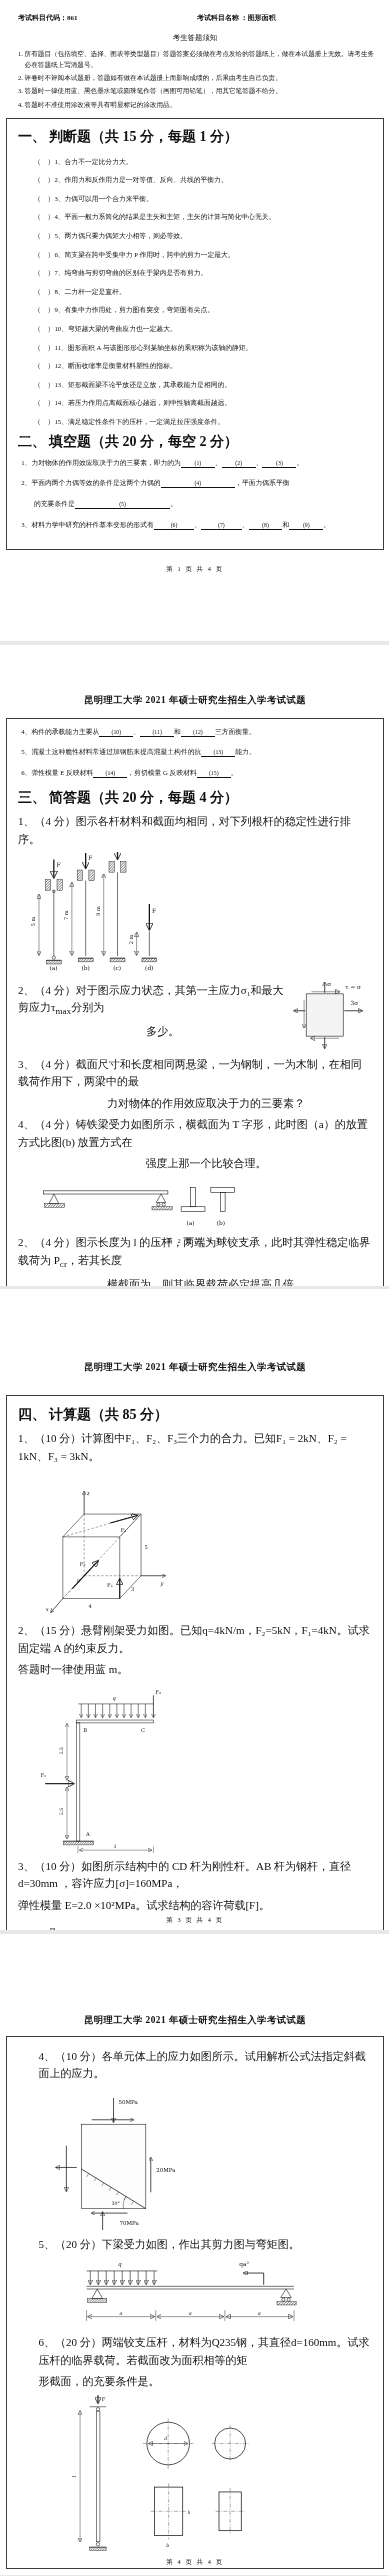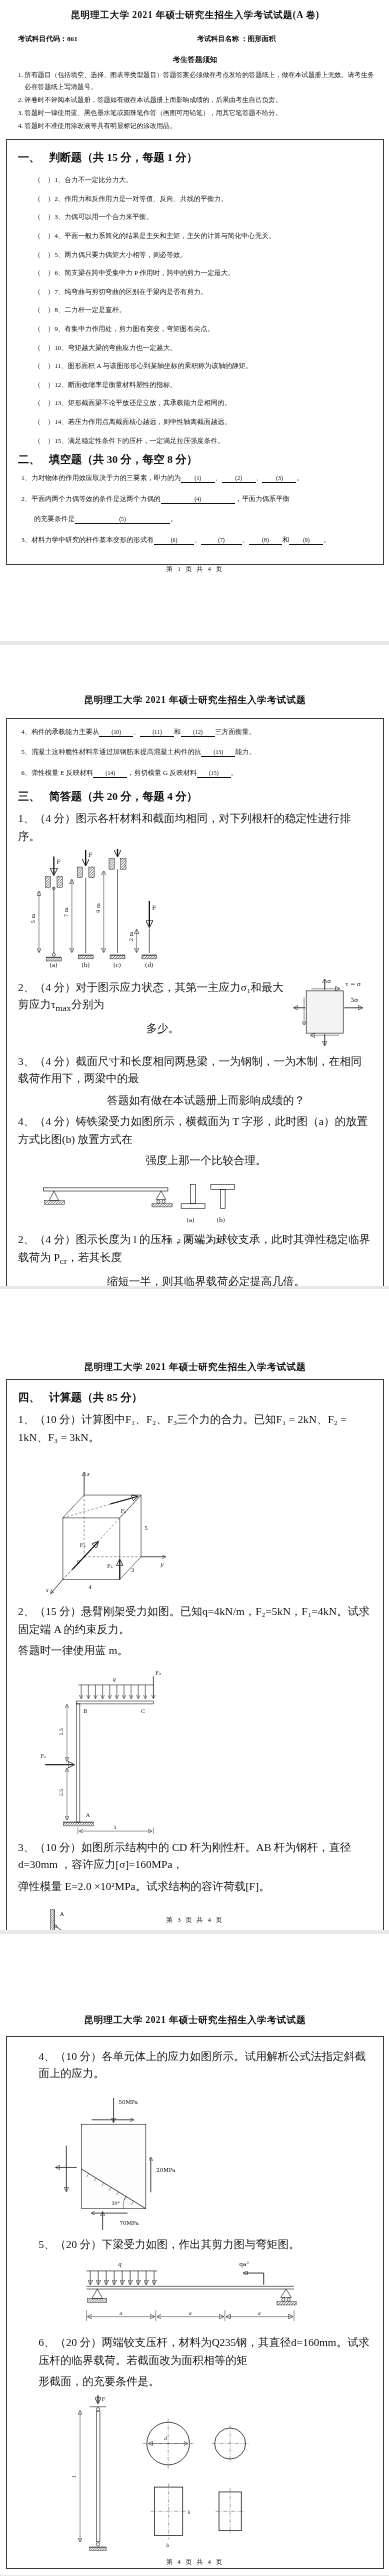--- a/index.html
+++ b/index.html
@@ -5,28 +5,28 @@
   html,body{margin:0;padding:0;background:#e8e8e8;}
   body{width:390px;font-family:"Liberation Serif","DejaVu Serif",serif;color:#111;}
   .page{width:390px;height:641px;background:#fff;position:relative;overflow:hidden;box-sizing:border-box;margin:0 0 3.7px 0;}
   .doc-title{text-align:center;font-weight:bold;font-size:9.3px;letter-spacing:0.5px;margin:0;}
   .p1 .doc-title{padding-top:8.5px;}
   .p2 .doc-title{padding-top:49px;}
   .p3 .doc-title{padding-top:72px;}
   .p4 .doc-title{padding-top:80px;}
   .info-row{display:flex;padding:0 18px;margin-top:12.8px;font-size:7px;font-weight:bold;}
   .info-row .code{width:179px;}
-  .notice-title{text-align:center;font-weight:bold;font-size:7.4px;margin-top:10.6px;}
+  .notice-title{text-align:center;font-weight:normal;font-size:7.4px;margin-top:10.6px;}
   ol.notices{margin:4.3px 14px 0 14px;padding-left:10.6px;font-size:6.6px;}
   ol.notices li{line-height:1.75;margin-bottom:1.6px;}
   .qbox{border:0.9px solid #3c3c3c;margin:7.4px 6.4px 0 6.4px;padding:7.4px 10.6px 8.5px 10.6px;}
   .p2 .qbox{margin-top:11.7px;}
-  .p3 .qbox{margin-top:5px;}
+  .p3 .qbox{margin-top:21px;}
   .p4 .qbox{margin-top:8.5px;padding-left:31px;}
-  .sec-head{font-size:11px;font-weight:bold;margin:2.1px 0 6.4px 0;}
+  .sec-head{font-size:14px;font-weight:bold;margin:2.1px 0 6.4px 0;}
   .sec-no{display:inline-block;width:31px;}
   .j-item{font-size:6.8px;margin-left:16px;padding:4.3px 0;}
   .f-item{font-size:6.8px;margin:0 0 10.6px 3.2px;}
   .f-cont{margin-left:16px;}
   .blank{display:inline-block;min-width:23.4px;border-bottom:0.5px solid #111;text-align:center;font-size:5.8px;padding:0 5.3px;line-height:1.2;}
   .q-text{font-size:11px;line-height:1.6;margin:3.7px 0;}
   .q-cont{margin-left:22px;text-align:center;}
   .page-footer{position:absolute;left:0;right:0;text-align:center;font-size:6.4px;letter-spacing:1.6px;}
   .p1 .page-footer{top:565px;}
   .p2 .page-footer{top:592px;}
@@ -45,21 +45,20 @@
   svg .hatchf{fill:url(#ht);stroke:#111;stroke-width:0.8;}
   svg .fillface{fill:#f4f4f4;}
   svg text{font-family:"DejaVu Serif","Liberation Serif",serif;font-size:11px;fill:#111;stroke:none;}
   svg text.small{font-size:9.5px;}
   svg text.it{font-style:italic;}
 </style>
 </head>
 <body>
 
 <div class="page p1">
-  <div class="doc-title">昆明理工大学 2021 年硕士研究生招生入学考试试题(A 卷)</div>
   <div class="info-row">
     <span class="code">考试科目代码：861</span>
     <span>考试科目名称 ：图形面积</span>
   </div>
   <div class="notice-title">考生答题须知</div>
   <ol class="notices">
     <li>所有题目（包括填空、选择、图表等类型题目）答题答案必须做在考点发给的答题纸上，做在本试题册上无效。请考生务必在答题纸上写清题号。</li>
     <li>评卷时不评阅本试题册，答题如有做在本试题册上而影响成绩的，后果由考生自己负责。</li>
     <li>答题时一律使用蓝、黑色墨水笔或圆珠笔作答（画图可用铅笔），用其它笔答题不给分。</li>
     <li>答题时不准使用涂改液等具有明显标记的涂改用品。</li>
@@ -77,21 +76,21 @@
     <div class="j-item">（　）7、纯弯曲与剪切弯曲的区别在于梁内是否有剪力。</div>
     <div class="j-item">（　）8、二力杆一定是直杆。</div>
     <div class="j-item">（　）9、有集中力作用处，剪力图有突变，弯矩图有尖点。</div>
     <div class="j-item">（　）10、弯矩越大梁的弯曲应力也一定越大。</div>
     <div class="j-item">（　）11、图形面积 A 与该图形形心到某轴坐标的乘积称为该轴的静矩。</div>
     <div class="j-item">（　）12、断面收缩率是衡量材料塑性的指标。</div>
     <div class="j-item">（　）13、矩形截面梁不论平放还是立放，其承载能力是相同的。</div>
     <div class="j-item">（　）14、若压力作用点离截面核心越远，则中性轴离截面越远。</div>
     <div class="j-item">（　）15、满足稳定性条件下的压杆，一定满足拉压强度条件。</div>
     <div class="sec-head">
-      <span class="sec-no">二、</span><span>填空题（共 30 分，每空 8 分）</span>
+      <span class="sec-no">二、</span><span>填空题（共 20 分，每空 2 分）</span>
     </div>
     <div class="f-item">
       <span>1、</span><span>力对物体的作用效应取决于力的三要素，即力的为</span><span class="blank">(1)</span><span>、</span><span class="blank">(2)</span><span>、</span><span class="blank">(3)</span><span>。</span>
     </div>
     <div class="f-item">
       <span>2、</span><span>平面内两个力偶等效的条件是这两个力偶的</span><span class="blank" style="min-width:64px">(4)</span><span>，平面力偶系平衡</span>
     </div>
     <div class="f-item f-cont">
       <span>的充要条件是</span><span class="blank" style="min-width:85px">(5)</span><span>。</span>
     </div>
@@ -190,21 +189,21 @@
         <line class="med" x1="65" y1="112" x2="65" y2="133" marker-end="url(#ah)"></line>
         <line class="thin" x1="40" y1="26" x2="93" y2="26" marker-end="url(#ah)"></line>
         <line class="thin" x1="26" y1="42" x2="26" y2="94" marker-end="url(#ah)"></line>
         <line class="thin" x1="92" y1="114" x2="39" y2="114" marker-end="url(#ah)"></line>
       </svg>
       <div class="q-text"><span>2、（4 分）对于图示应力状态，其第一主应力σ₁和最大剪应力τ</span><sub>max</sub><span>分别为</span></div>
       <div class="q-text q-cont">多少。</div>
     </div>
 
     <div class="q-text">3、（4 分）截面尺寸和长度相同两悬梁，一为钢制，一为木制，在相同载荷作用下，两梁中的最</div>
-    <div class="q-text q-cont">答题如有做在本试题册上而影响成绩的？</div>
+    <div class="q-text q-cont">力对物体的作用效应取决于力的三要素？</div>
     <div class="q-text">4、（4 分）铸铁梁受力如图所示，横截面为 T 字形，此时图（a）的放置方式比图(b) 放置方式在</div>
     <div class="q-text q-cont">强度上那一个比较合理。</div>
 
     <div class="fig-wrap">
       <svg width="213" height="53" viewBox="0 0 400 100">
         <rect x="28" y="28" width="235" height="6"></rect>
         <polygon points="48,34 39,52 57,52"></polygon>
         <rect class="hatchf" x="30" y="52" width="38" height="7"></rect>
         <polygon points="250,34 241,50 259,50"></polygon>
         <circle cx="245" cy="54" r="3"></circle>
@@ -213,21 +212,21 @@
         <rect x="306" y="22" width="9" height="36"></rect>
           <rect x="288" y="58" width="45" height="9"></rect>
         <rect x="344" y="22" width="45" height="9"></rect>
           <rect x="362" y="31" width="9" height="36"></rect>
         <text x="298" y="92">(a)</text>
         <text x="355" y="92">(b)</text>
       </svg>
     </div>
 
     <div class="q-text"><span>2、（4 分）图示长度为 l 的压杆，两端为球铰支承，此时其弹性稳定临界载荷为 P</span><sub>cr</sub><span>，若其长度</span></div>
-    <div class="q-text q-cont">缩短一半，则其临界载荷必定提高几倍。</div>
+    <div class="q-text q-cont">横截面为，则其临界载荷必定提高几倍。</div>
 
     <div class="fig-wrap" style="margin-left:3.2px">
       <svg width="229" height="49" viewBox="0 0 430 92">
         <rect x="96" y="26" width="238" height="7"></rect>
         <text x="12" y="38">P</text>
         <line class="thick" x1="30" y1="30" x2="91" y2="30" marker-end="url(#ahb)"></line>
         <text x="408" y="38">P</text>
         <line class="thick" x1="400" y1="30" x2="339" y2="30" marker-end="url(#ahb)"></line>
         <circle cx="100" cy="33" r="2.5"></circle>
         <polygon points="100,36 91,52 109,52"></polygon>

